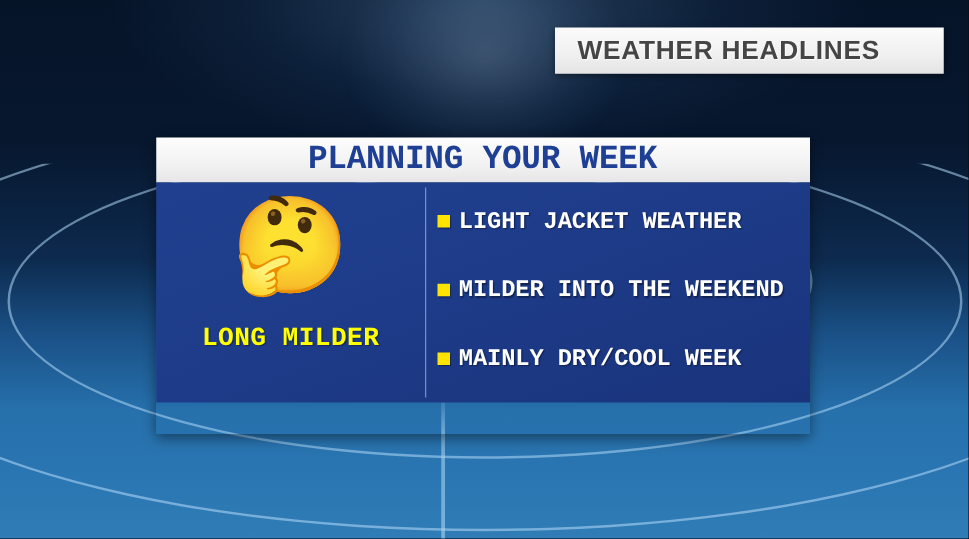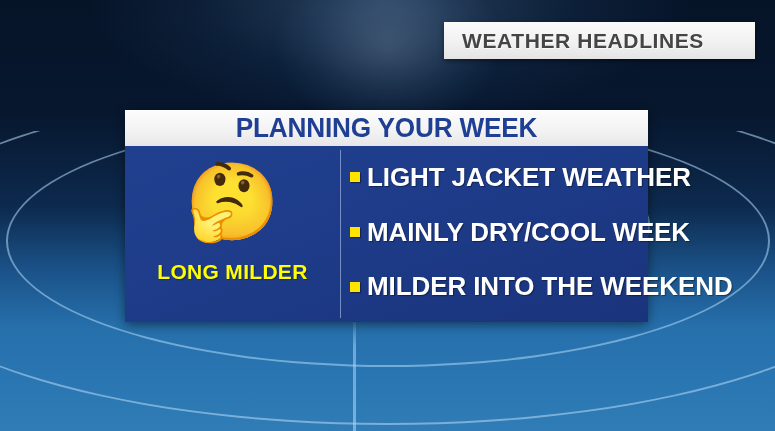--- a/index.html
+++ b/index.html
@@ -103,22 +103,23 @@
     text-shadow: 1px 1px 0 rgba(255,255,255,0.7);
     white-space: nowrap;
   }
 
   
   .panel {
     position: absolute;
     left: 125px;
     top: 110px;
     width: 523px;
-    height: 212px;
+    height: 237px;
     box-shadow: 0 3px 10px rgba(0,0,0,0.45);
+    font-family: Liberation Mono, monospace;
   }
   .panel-title-bar {
     height: 36px;
     background: linear-gradient(180deg, #fdfdfd 0%, #f2f2f2 60%, #e6e6e8 100%);
     display: flex;
     align-items: center;
     justify-content: center;
   }
   .panel-title {
     color: #1f3f94;
@@ -190,21 +191,21 @@
   .bullet-square {
     width: 10px;
     height: 10px;
     background: #ffe400;
     flex: 0 0 10px;
     margin-right: 7px;
     box-shadow: 1px 1px 1px rgba(0,0,0,0.35);
   }
   .bullet-text {
     color: #ffffff;
-    font-size: 26px;
+    font-size: 19px;
     font-weight: bold;
     letter-spacing: -0.1px;
     white-space: nowrap;
     text-shadow: 1px 1px 1px rgba(0,0,0,0.4);
   }
 </style>
 </head>
 <body>
 
 <div id="stage">
@@ -239,24 +240,24 @@
         <div class="region-label">LONG MILDER</div>
       </div>
 
       <div class="bullets-col">
         <div class="bullet-row">
           <span class="bullet-square"></span>
           <span class="bullet-text">LIGHT JACKET WEATHER</span>
         </div>
         <div class="bullet-row">
           <span class="bullet-square"></span>
-          <span class="bullet-text">MAINLY DRY/COOL WEEK</span>
+          <span class="bullet-text">MILDER INTO THE WEEKEND</span>
         </div>
         <div class="bullet-row">
           <span class="bullet-square"></span>
-          <span class="bullet-text">MILDER INTO THE WEEKEND</span>
+          <span class="bullet-text">MAINLY DRY/COOL WEEK</span>
         </div>
       </div>
     </div>
 
   </div>
 
 </div>
 
 </body></html>

